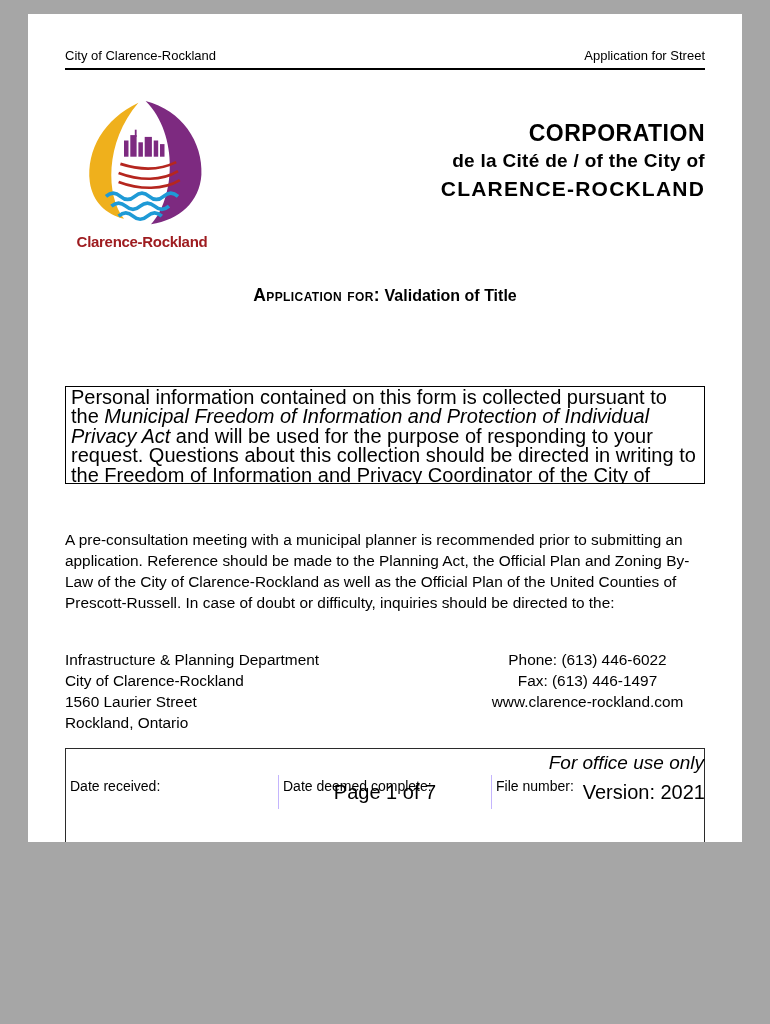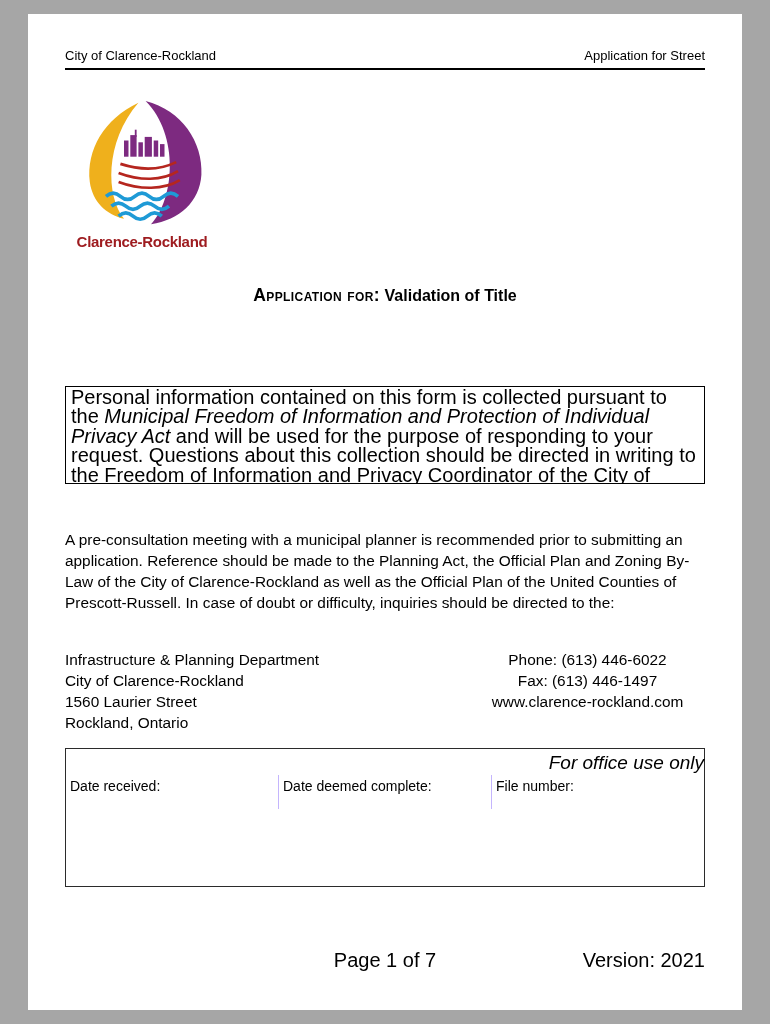--- a/index.html
+++ b/index.html
@@ -5,21 +5,21 @@
   * { box-sizing: border-box; margin: 0; padding: 0; }
   body {
     width: 770px;
     background: #a6a6a6;
     font-family: "Liberation Sans", "DejaVu Sans", sans-serif;
     color: #000;
   }
   .page {
     position: relative;
     width: 714px;
-    height: 996px;
+    height: 828px;
     margin: 14px 28px;
     background: #ffffff;
     padding: 0 37px;
     overflow: hidden;
   }
 
   
   .doc-header {
     display: flex;
     justify-content: space-between;
@@ -137,20 +137,25 @@
         </g>
 
         <g stroke="#1e9ad6" stroke-width="4" fill="none">
           <path d="M30,108 q8,-7 16,0 q8,7 16,0 q8,-7 16,0 q8,7 16,0 q8,-7 16,0"></path>
           <path d="M36,119 q8,-7 16,0 q8,7 16,0 q8,-7 16,0 q8,7 16,0"></path>
           <path d="M44,130 q8,-7 16,0 q8,7 16,0 q8,-7 16,0"></path>
         </g>
       </svg>
       <div class="logo-caption">Clarence-Rockland</div>
     </div>
+    <div class="title-block">
+      <div class="title-line-1">CORPORATION</div>
+      <div class="title-line-2">de la Cité de / of the City of</div>
+      <div class="title-line-3">CLARENCE-ROCKLAND</div>
+    </div>
   </div>
 
   <div class="app-for">
     <span class="app-for-label">Application for:</span>
     <span class="app-for-value">Validation of Title</span>
   </div>
 
   <div class="privacy-box"><span>Personal information contained on this form is collected pursuant to the </span><span class="act-name">Municipal Freedom of Information and Protection of Individual Privacy Act</span><span> and will be used for the purpose of responding to your request. Questions about this collection should be directed in writing to the Freedom of Information and Privacy Coordinator of the City of Clarence-Rockland.</span></div>
 
   <div class="preconsult">A pre-consultation meeting with a municipal planner is recommended prior to submitting an application. Reference should be made to the Planning Act, the Official Plan and Zoning By-Law of the City of Clarence-Rockland as well as the Official Plan of the United Counties of Prescott-Russell. In case of doubt or difficulty, inquiries should be directed to the:</div>

